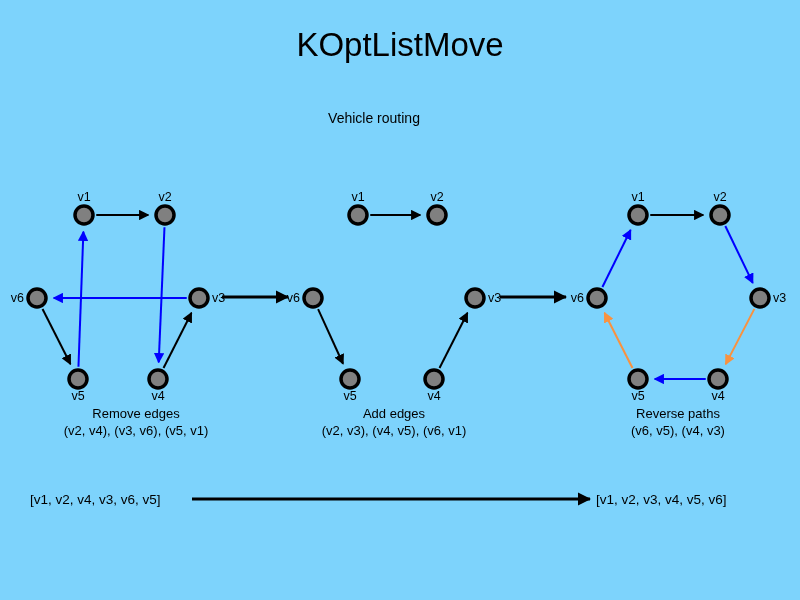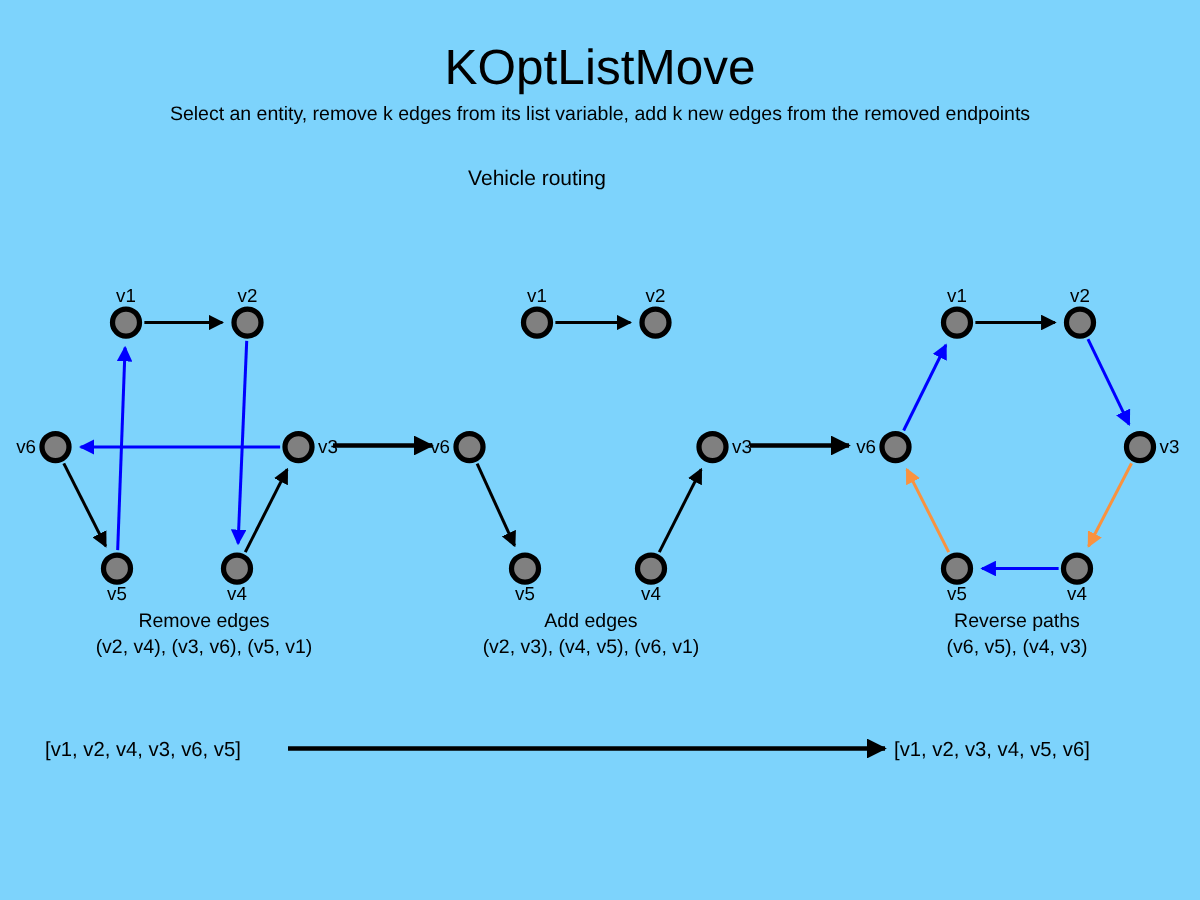--- a/index.html
+++ b/index.html
@@ -32,21 +32,21 @@
     left: 0;
     top: 68px;
     width: 800px;
     text-align: center;
     font-size: 13px;
     color: #000000;
     line-height: 16px;
   }
   #section-label {
     position: absolute;
-    left: 0;
+    left: 16px;
     top: 110px;
     width: 716px;
     text-align: center;
     font-size: 14px;
     color: #000000;
     line-height: 17px;
   }
   #diagram {
     position: absolute;
     left: 0;
@@ -61,21 +61,20 @@
   .node-label { font-size: 12.5px; }
   .caption { font-size: 13px; }
   .list-text { font-size: 13.5px; }
 </style>
 </head>
 <body>
 
 <div id="page">
 
   <div id="title">KOptListMove</div>
-  <div id="subtitle">Select an entity, remove k edges from its list variable, add k new edges from the removed endpoints</div>
   <div id="section-label">Vehicle routing</div>
 
   <svg id="diagram" viewBox="0 0 800 600">
     <defs id="arrow-defs">
         <marker id="arw-black" markerWidth="5.2" markerHeight="5.2" refX="4.6" refY="2.6" orient="auto" markerUnits="strokeWidth">
           <path d="M0,0 L5.2,2.6 L0,5.2 z" fill="#000000"></path>
         </marker>
         <marker id="arw-blue" markerWidth="5.2" markerHeight="5.2" refX="4.6" refY="2.6" orient="auto" markerUnits="strokeWidth">
           <path d="M0,0 L5.2,2.6 L0,5.2 z" fill="#0000FF"></path>
         </marker>

